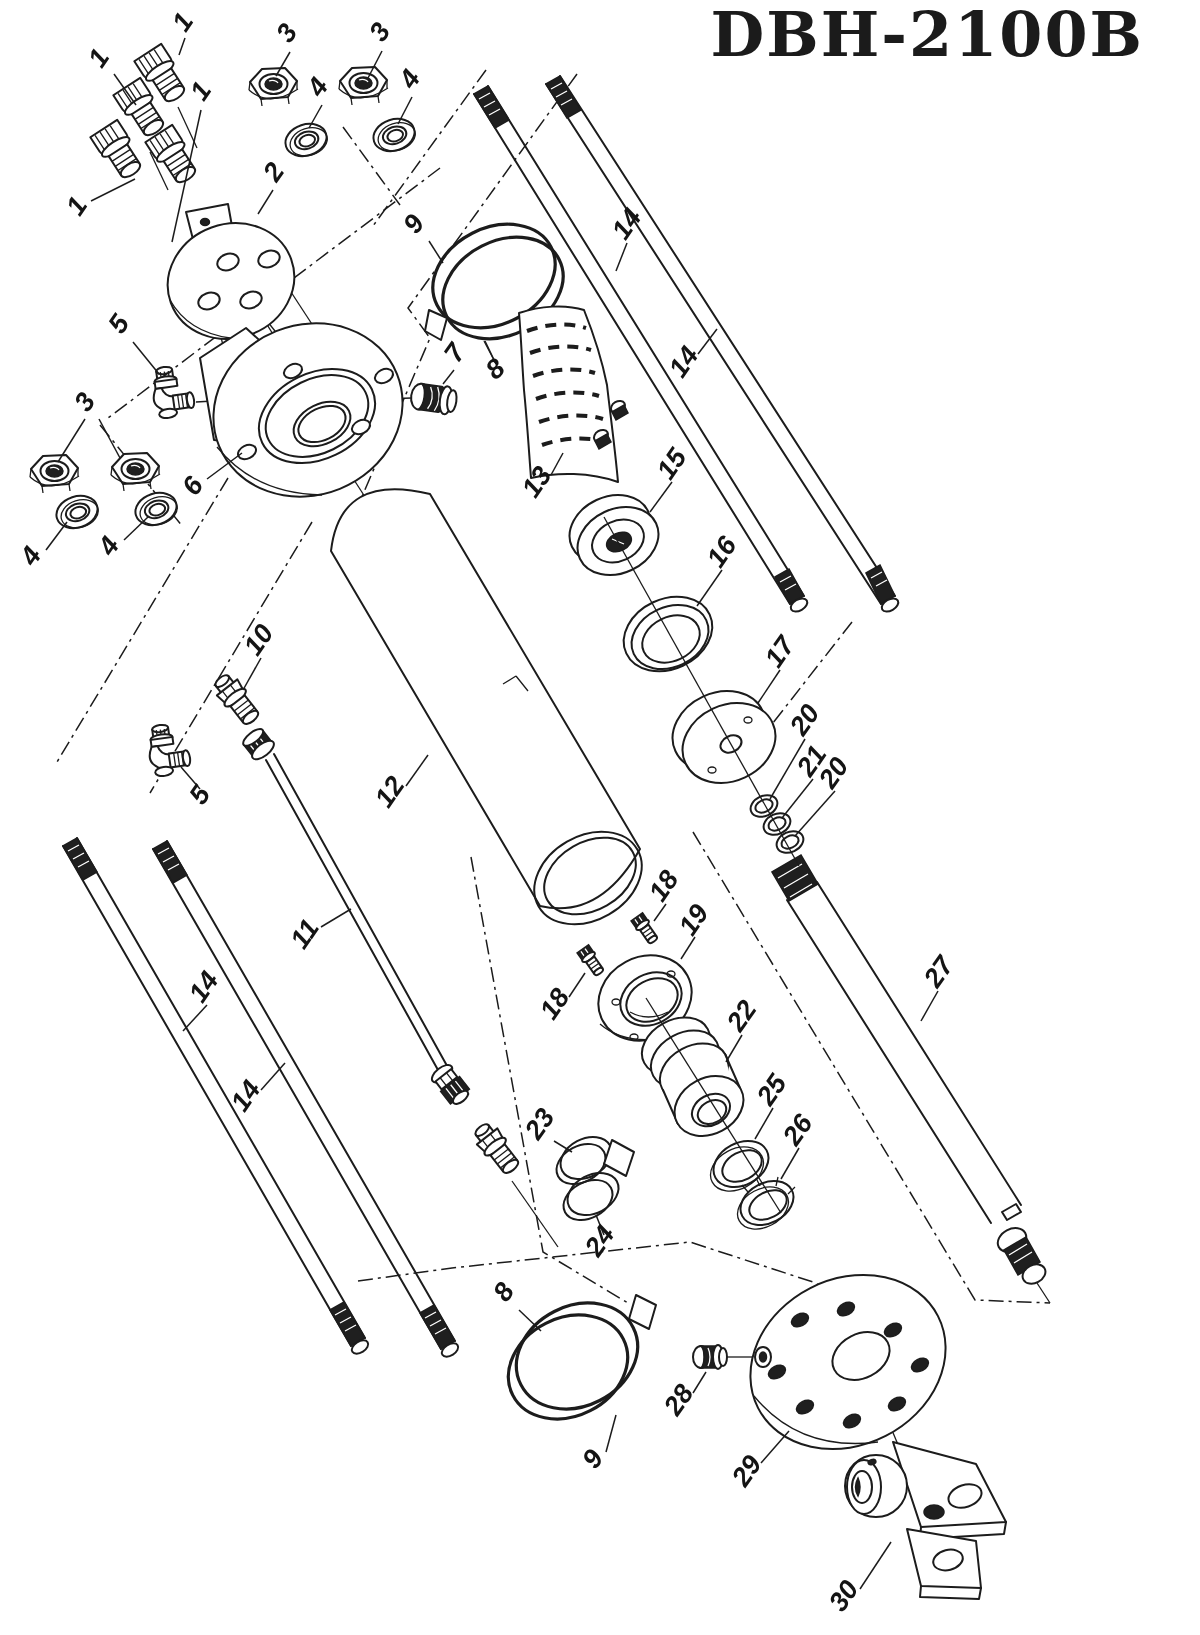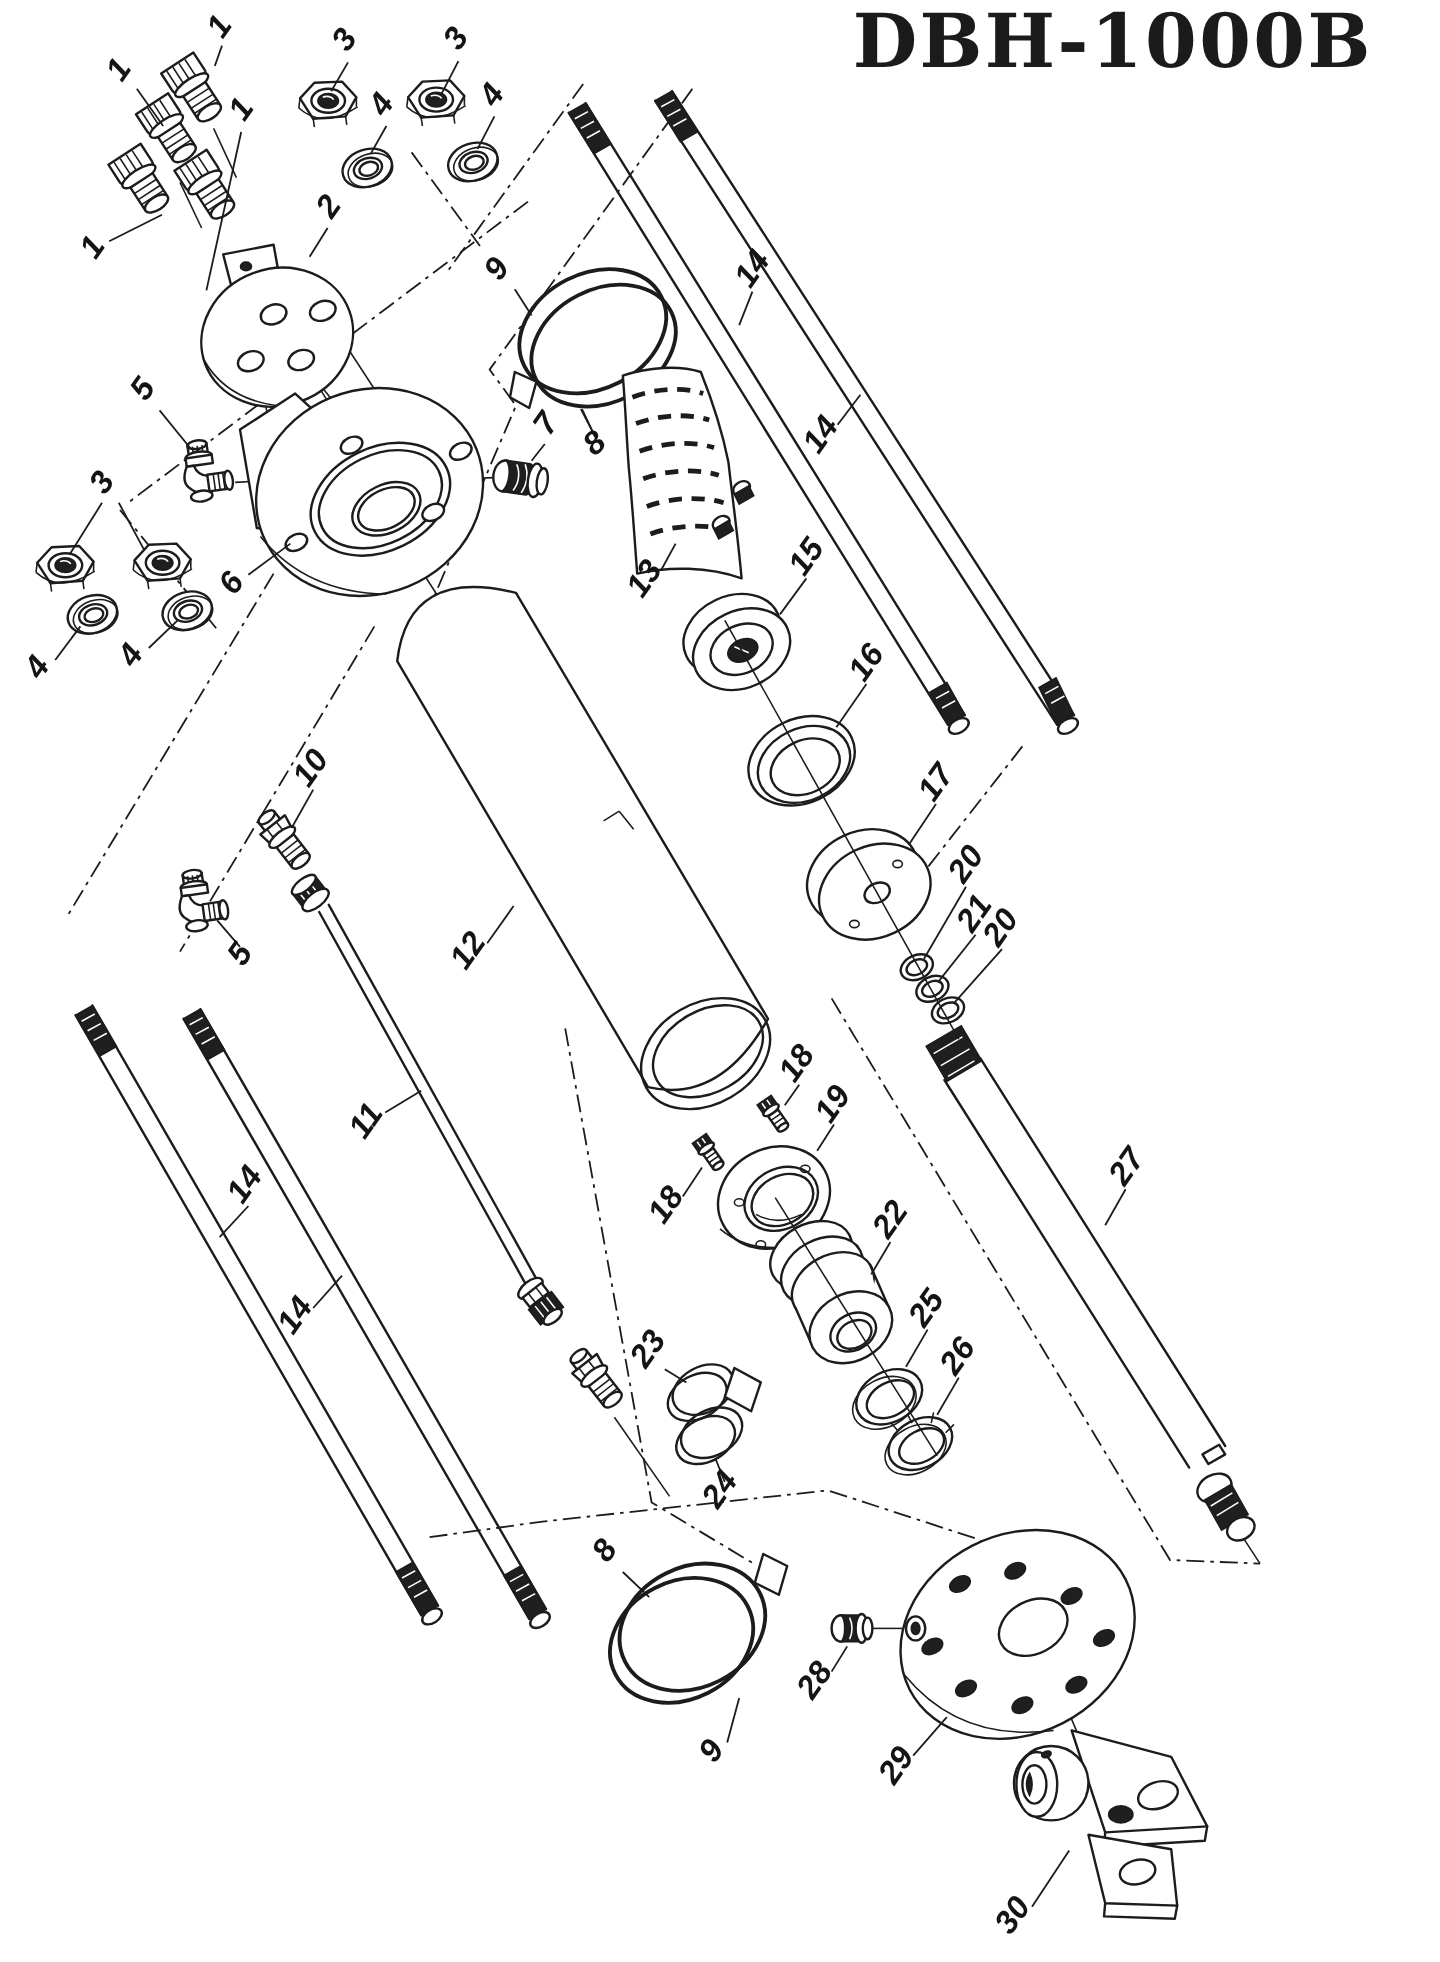--- a/index.html
+++ b/index.html
@@ -496,16 +496,16 @@
         <text class="callout" text-anchor="middle" transform="translate(946,977) rotate(-55)">27</text>
         <text class="callout" text-anchor="middle" transform="translate(511,1297) rotate(-55)">8</text>
         <text class="callout" text-anchor="middle" transform="translate(600,1464) rotate(-55)">9</text>
         <text class="callout" text-anchor="middle" transform="translate(686,1405) rotate(-55)">28</text>
         <text class="callout" text-anchor="middle" transform="translate(754,1476) rotate(-55)">29</text>
         <text class="callout" text-anchor="middle" transform="translate(851,1601) rotate(-55)">30</text>
       </g>
 </svg>
 
 <div class="title-block">
-  <div class="title-model">DBH-1000B</div>
+  <div class="title-model">DBH-2100B</div>
 </div>
 
 </div>
 
 </body></html>

